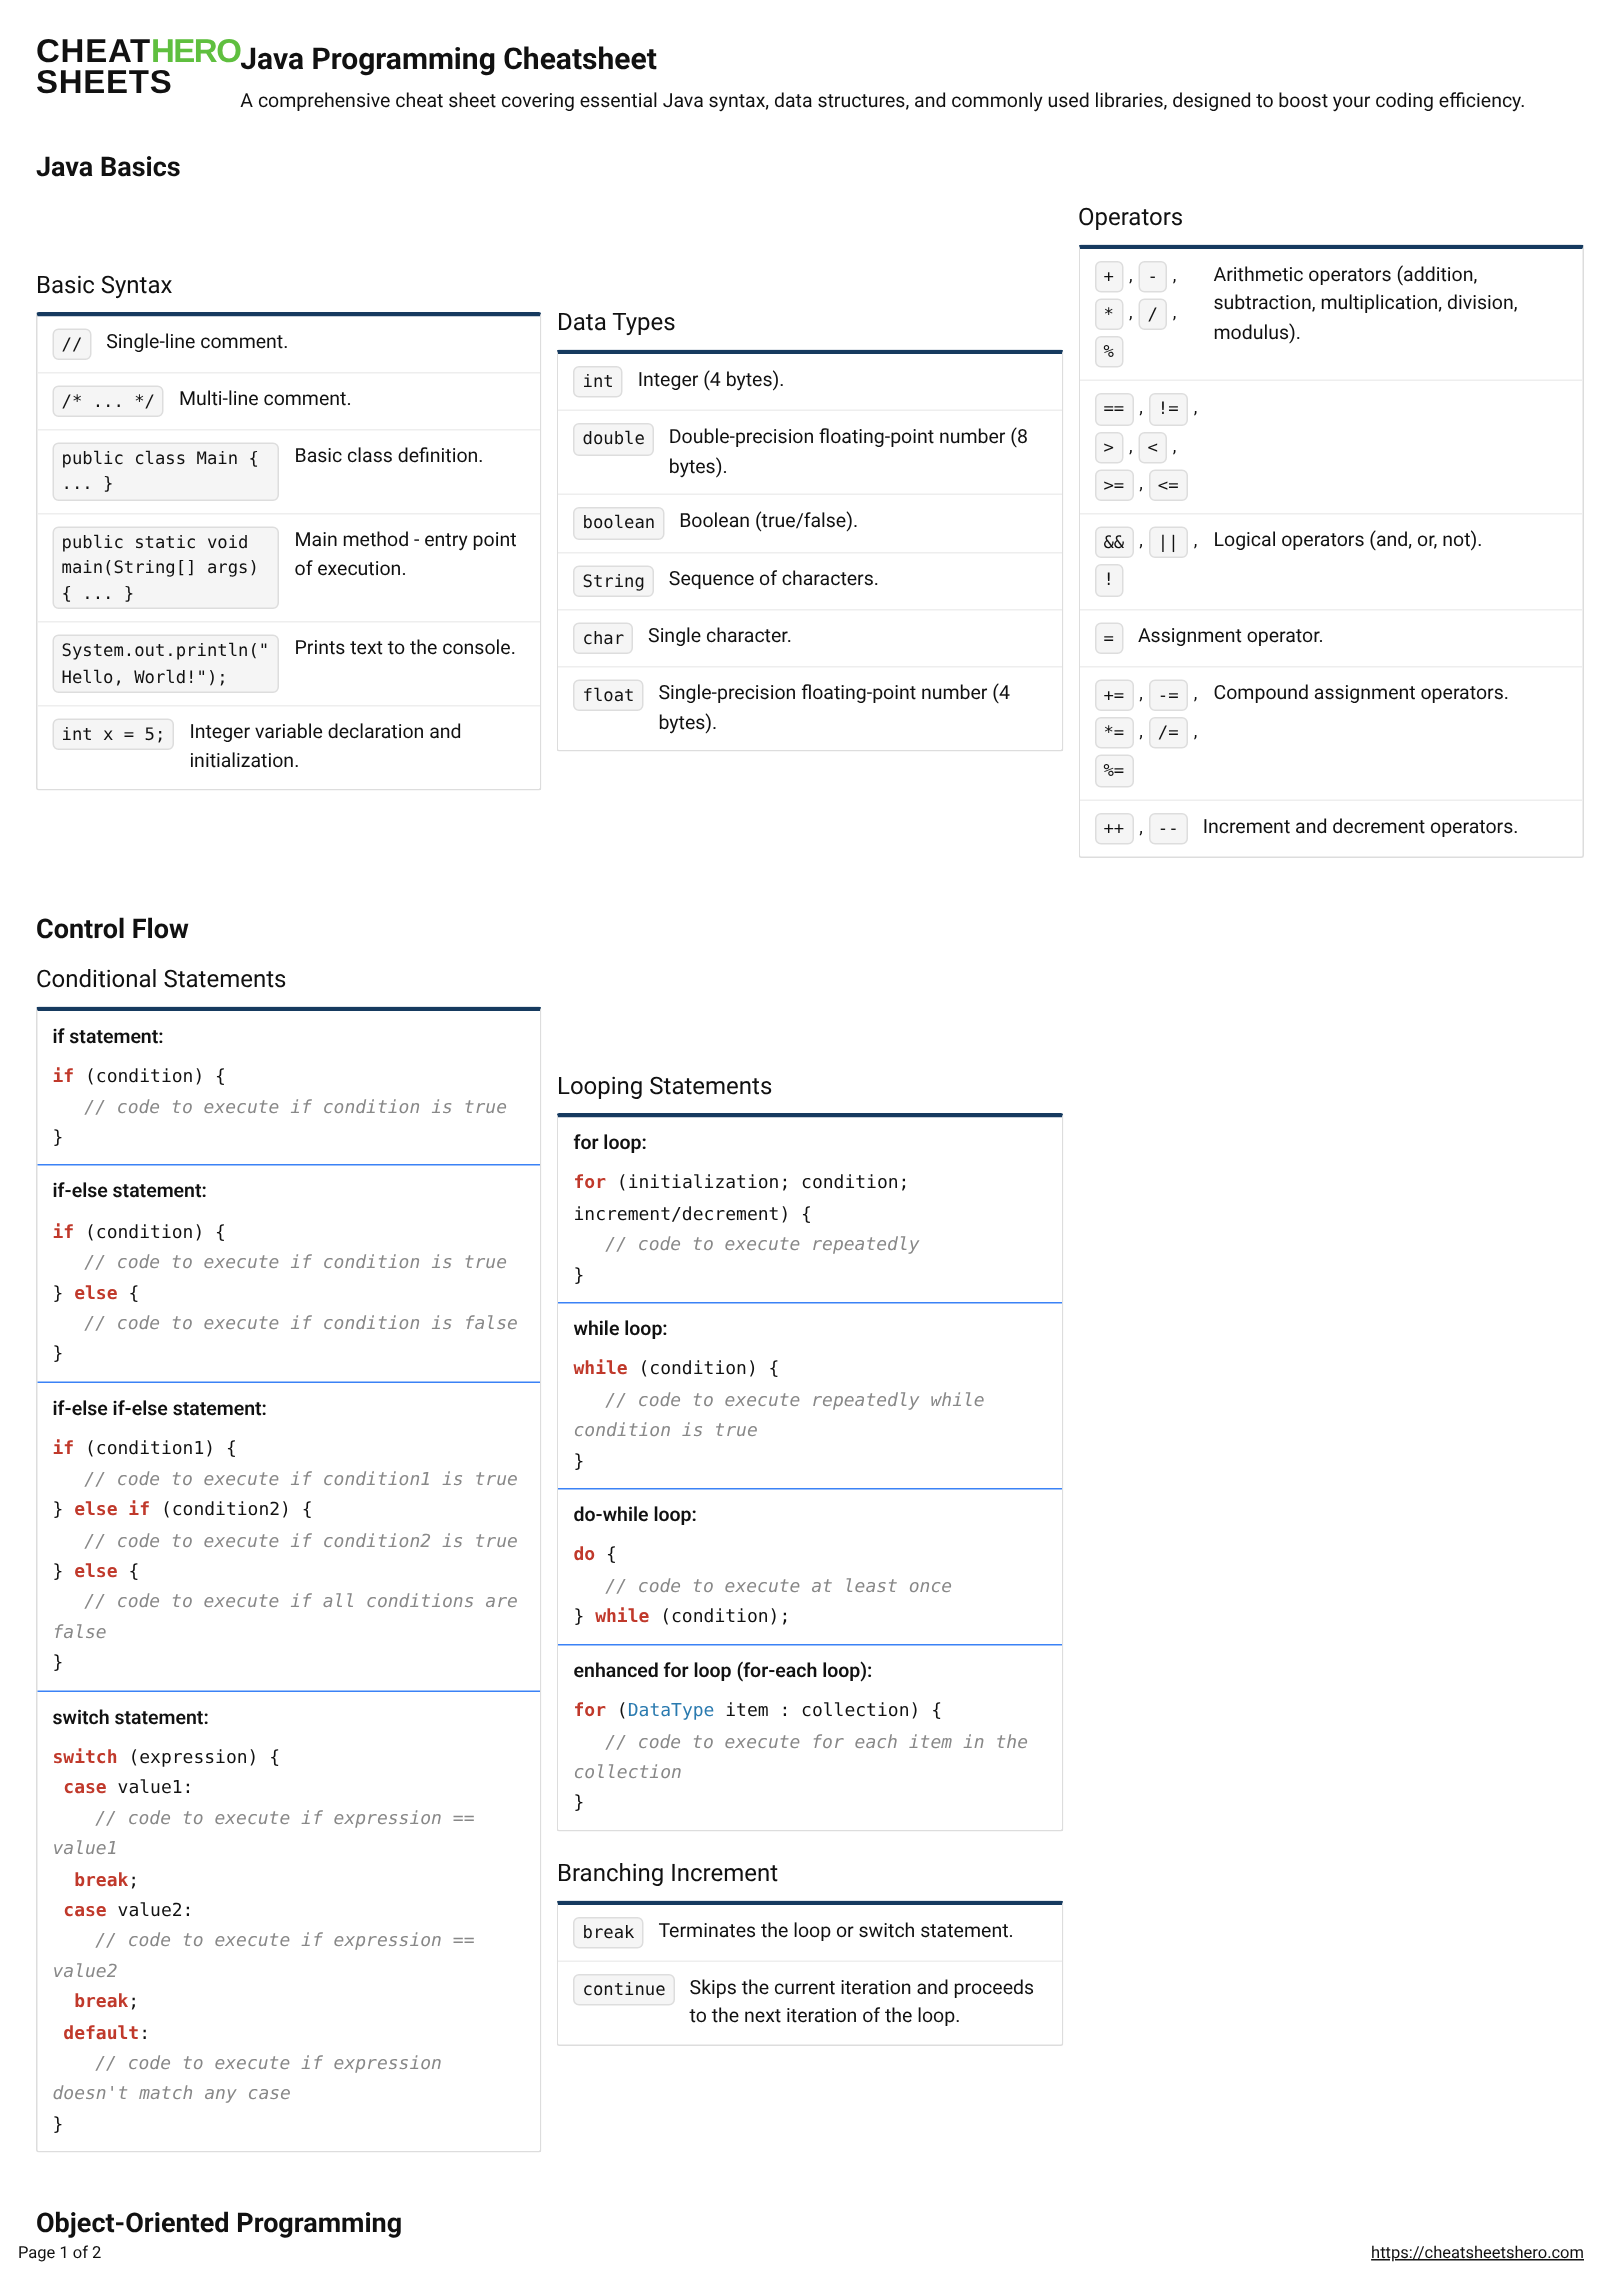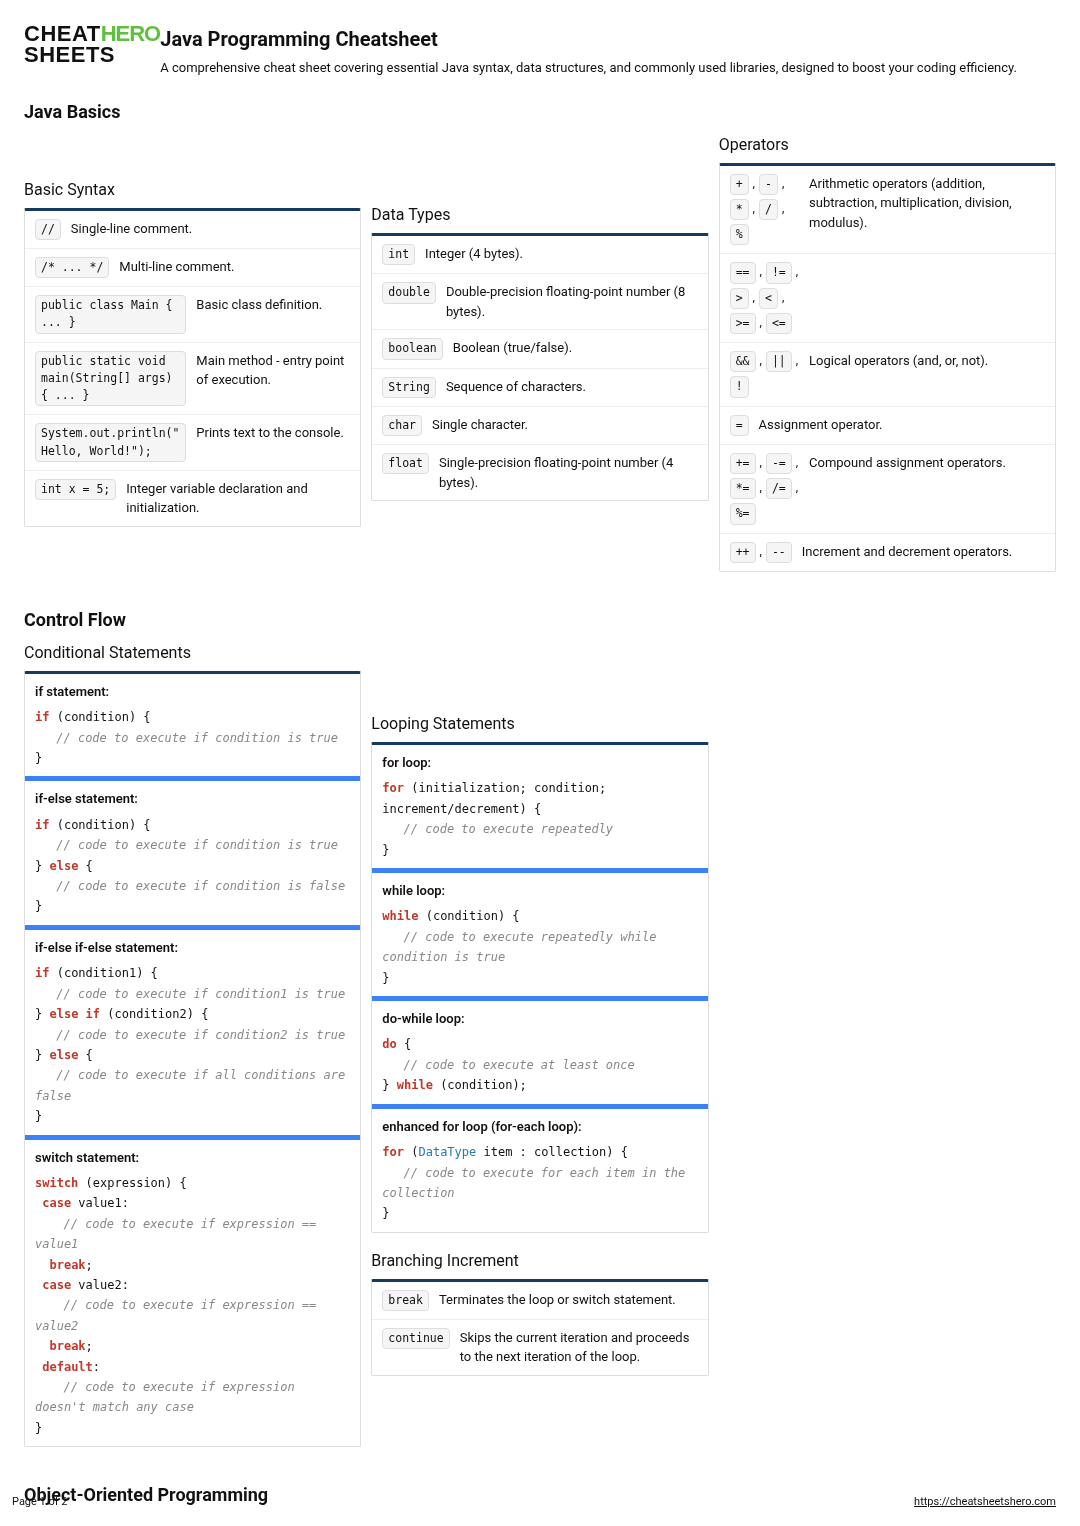--- a/index.html
+++ b/index.html
@@ -48,21 +48,21 @@
   border: 1px solid #ddd;
   border-radius: 4px;
   padding: 1px 5px;
   white-space: pre-wrap;
   word-break: break-word;
   display: inline-block;
 }
 .sep { font-size: 12px; color: #111; }
 .block {
   padding: 8px 10px;
-  border-bottom: 5px solid #3b82f6;
+  border-bottom: 1px solid #3b82f6;
 }
 .block:last-child { border-bottom: none; }
 .block .label { font-size: 13px; font-weight: 600; margin-bottom: 6px; }
 pre.code {
   font-family: ui-monospace, SFMono-Regular, Menlo, Consolas, monospace;
   font-size: 12px;
   line-height: 1.7;
   white-space: pre-wrap;
   word-break: break-word;
 }

